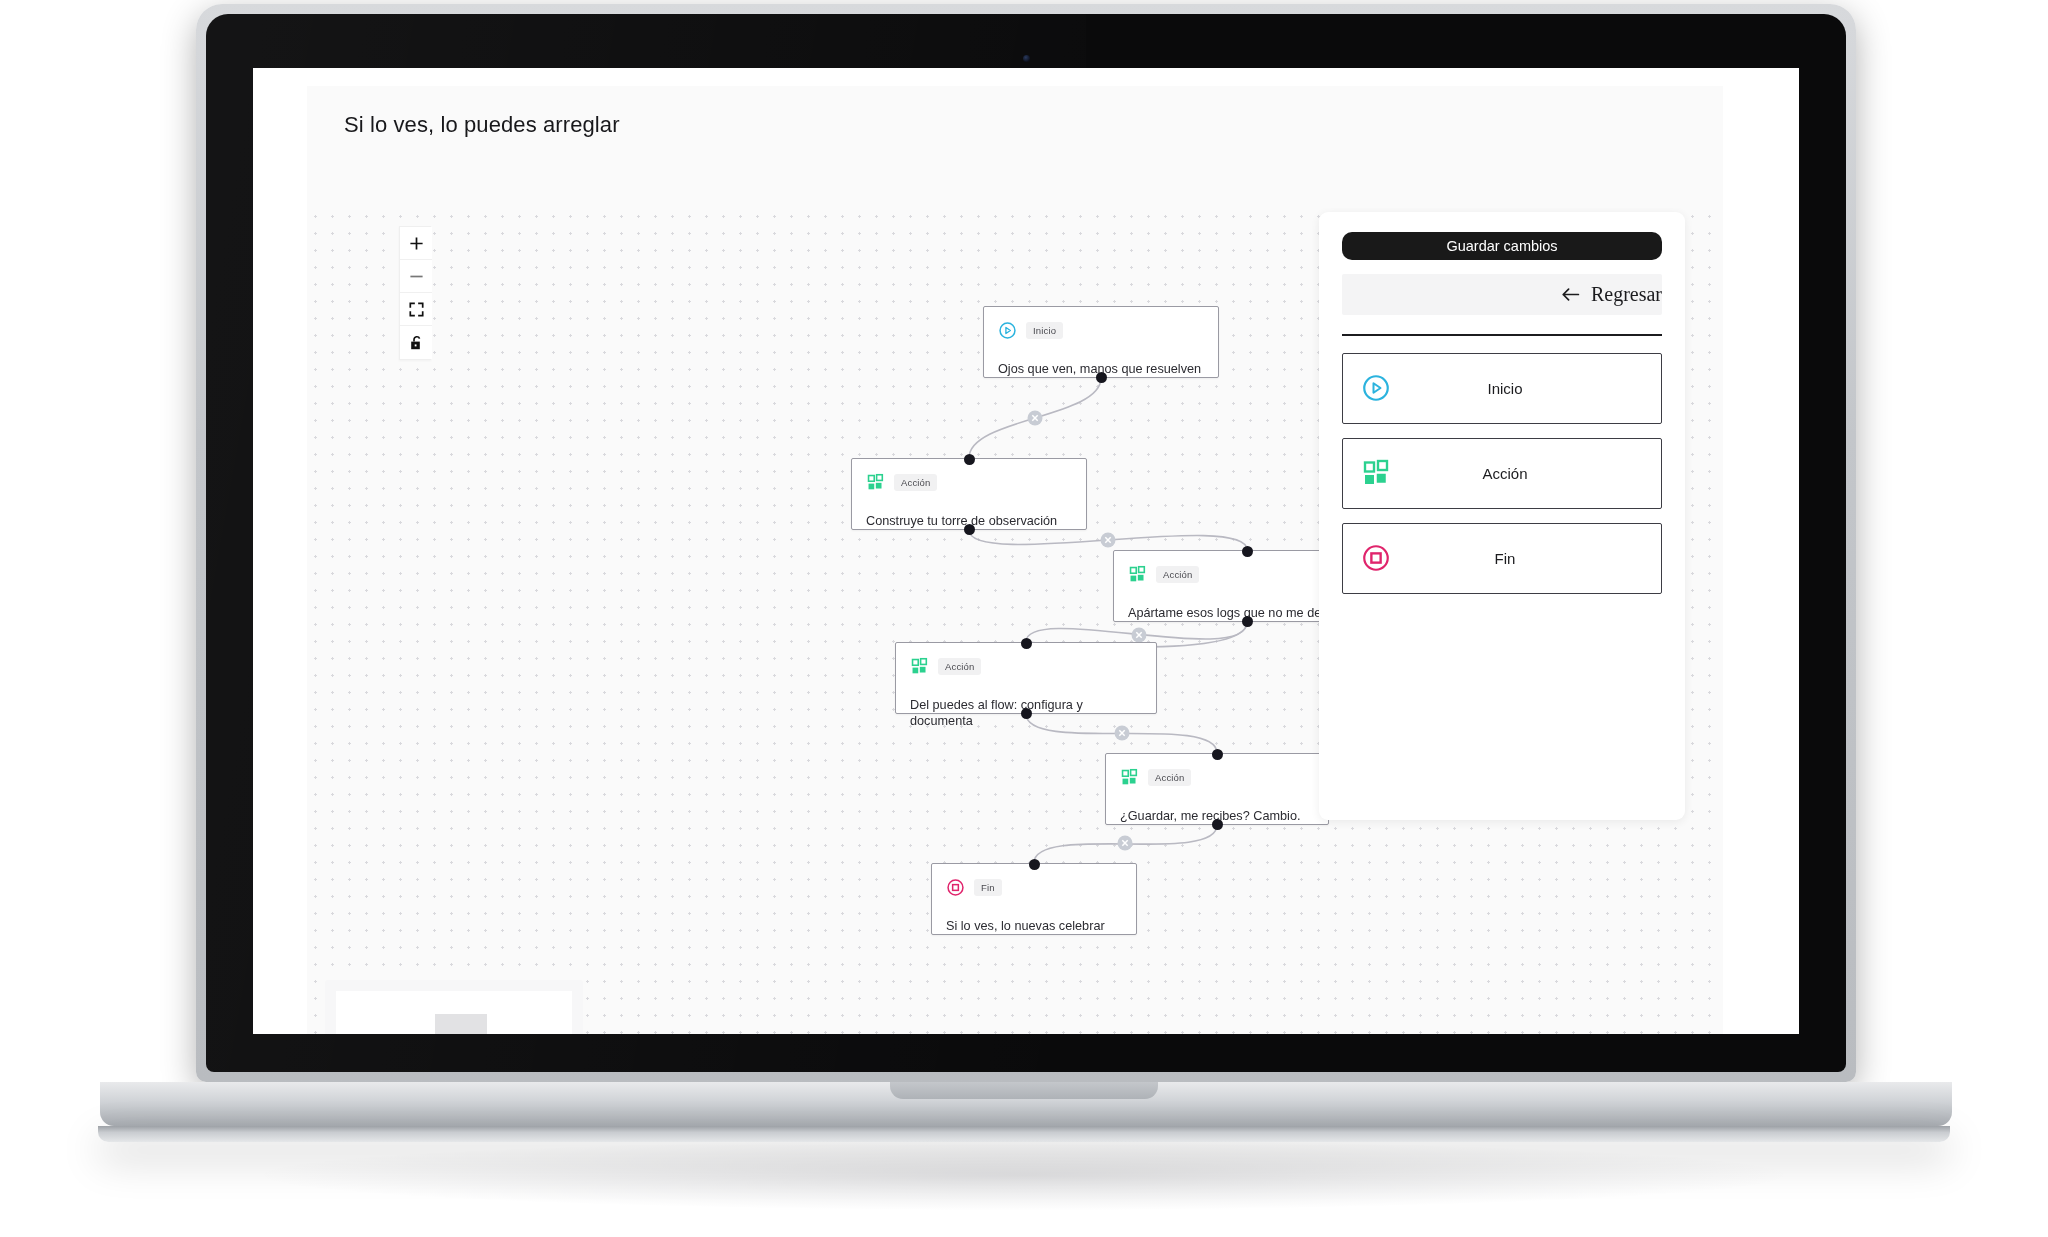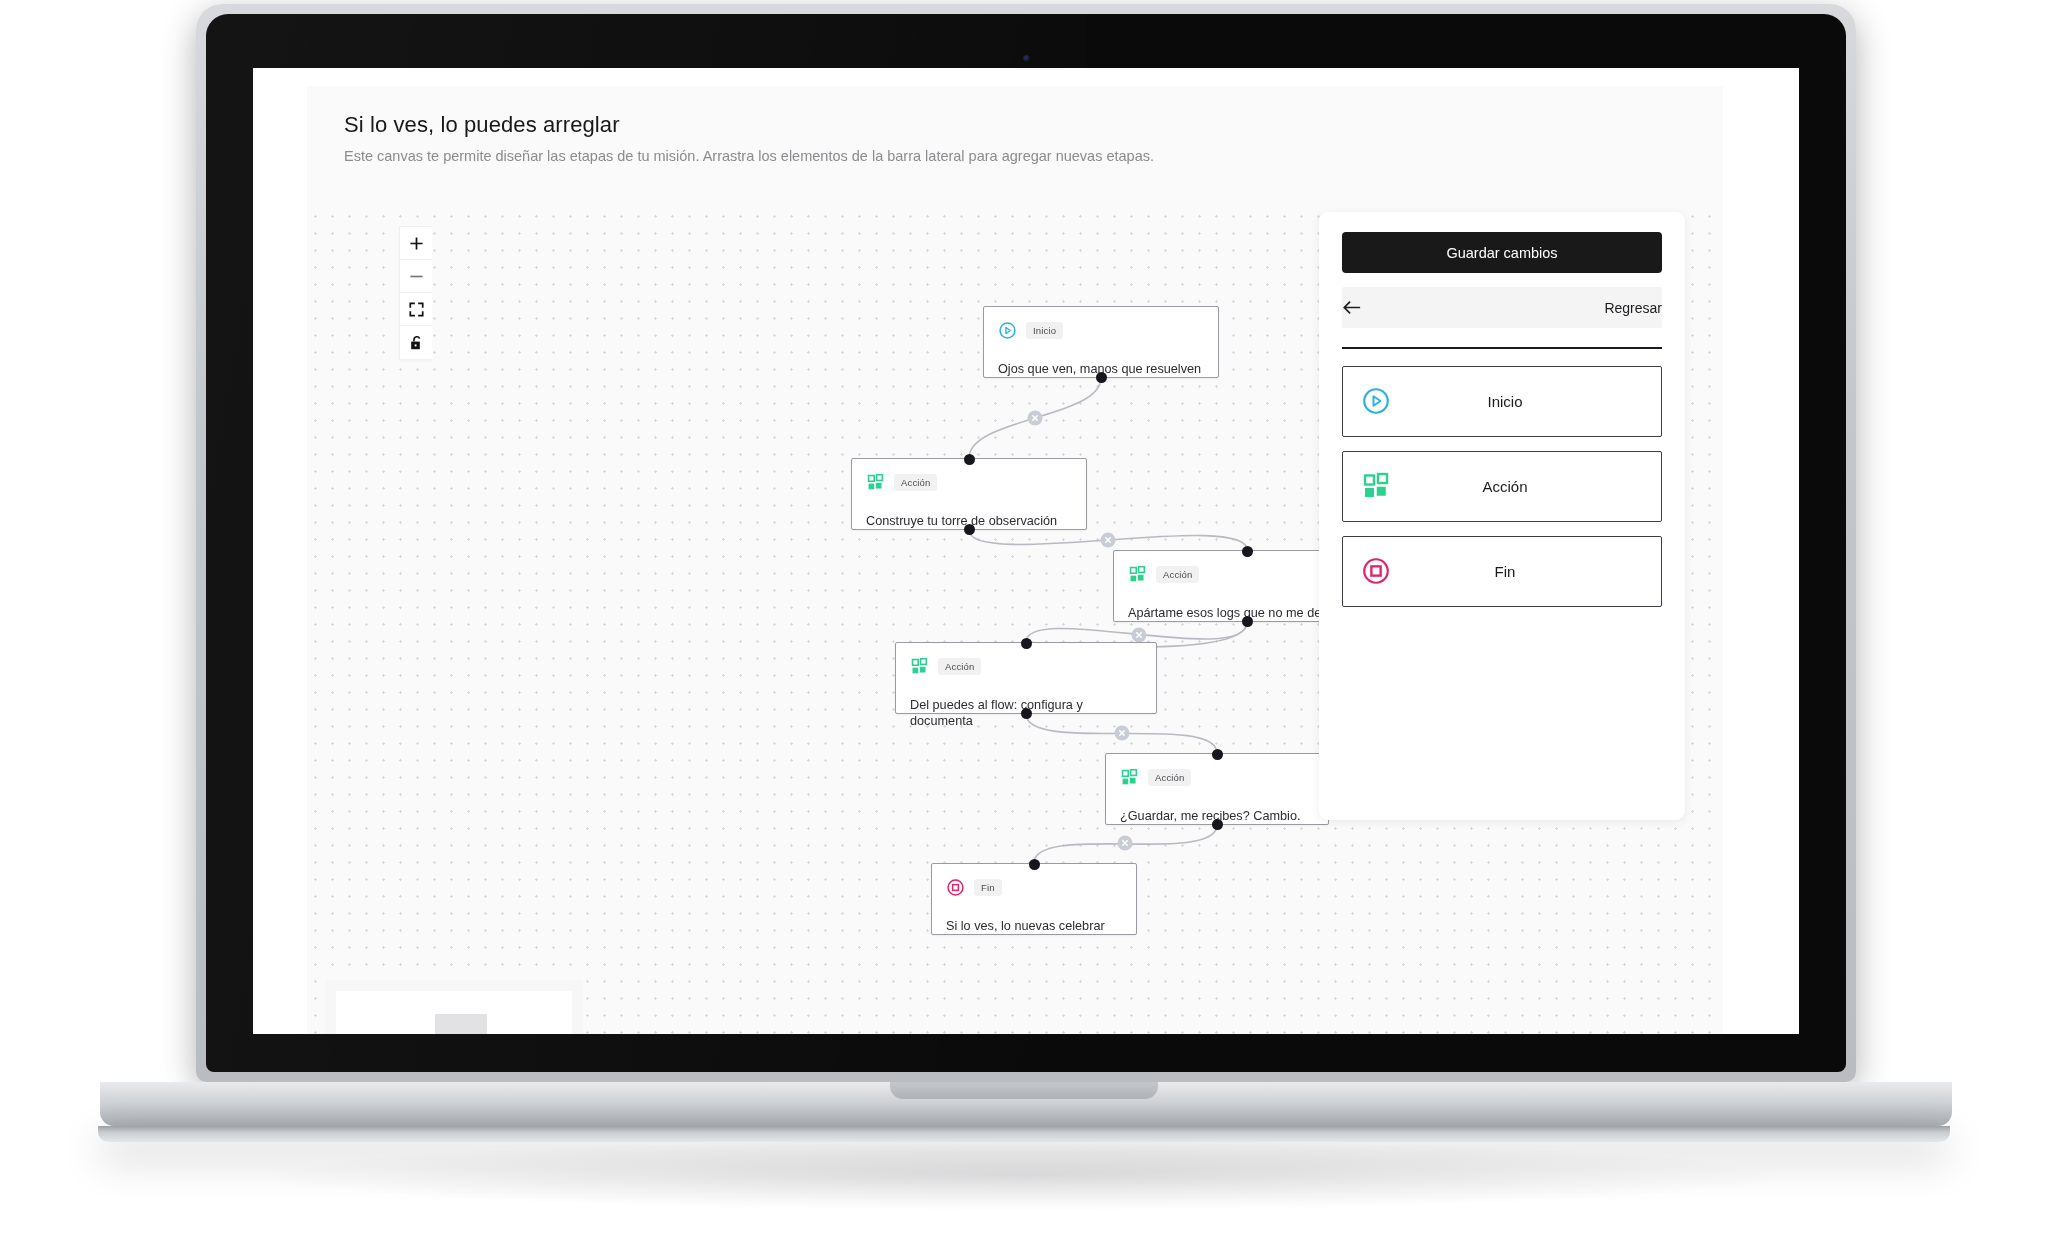--- a/index.html
+++ b/index.html
@@ -222,40 +222,40 @@
   #sidebar-panel {
     position: absolute;
     left: 1012px; top: 4px;
     width: 366px; height: 608px;
     background: #ffffff;
     border-radius: 9px;
     box-shadow: 0 2px 10px rgba(0,0,0,0.07);
     padding: 20px 23px;
   }
   #save-button {
-    width: 100%; height: 41px;
+    width: 100%; height: 28px;
     background: #191919;
     color: #ffffff;
     font-size: 14.5px;
-    border: none; border-radius: 4px;
+    border: none; border-radius: 10px;
     display: flex; align-items: center; justify-content: center;
     cursor: pointer;
     font-family: inherit;
   }
   #back-button {
     width: 100%; height: 41px;
     margin-top: 14px;
     background: #f4f4f5;
     color: #1c1c1f;
-    font-size: 14px;
+    font-size: 20px;
     border: none; border-radius: 2px;
-    display: flex; align-items: center; justify-content: space-between;
+    display: flex; align-items: center; justify-content: flex-end;
     gap: 11px;
     cursor: pointer;
-    font-family: Liberation Sans, sans-serif;
+    font-family: Liberation Serif, serif;
   }
   #panel-divider {
     margin: 19px 0 17px 0;
     height: 1.6px;
     background: #1c1c1f;
   }
   .palette-item {
     width: 100%; height: 71px;
     border: 1px solid #3d3d44;
     border-radius: 2px;
@@ -288,21 +288,20 @@
     <div id="bezel-sheen"></div>
     <div id="camera-dot"></div>
   </div>
 
   <div id="screen">
 
     <div id="app-area">
 
       <div id="page-header">
         <div id="page-title">Si lo ves, lo puedes arreglar</div>
-        <div id="page-subtitle">Este canvas te permite diseñar las etapas de tu misión. Arrastra los elementos de la barra lateral para agregar nuevas etapas.</div>
       </div>
 
       <div id="flow-canvas">
 
         <div id="canvas-controls">
           <div class="ctrl-btn" title="Acercar">
             <svg width="15" height="15" viewBox="0 0 15 15">
               <path d="M7.5 1.4 V13.6 M1.4 7.5 H13.6" stroke="#111" stroke-width="1.7" stroke-linecap="butt"></path>
             </svg>
           </div>

